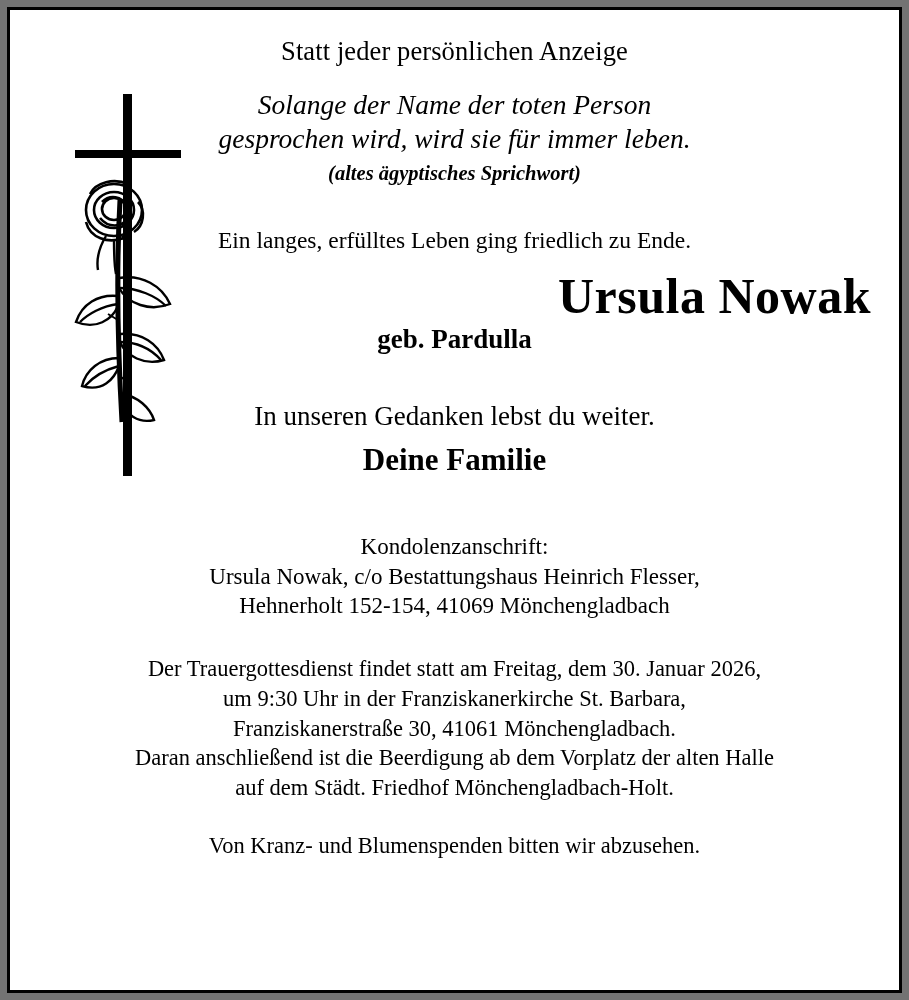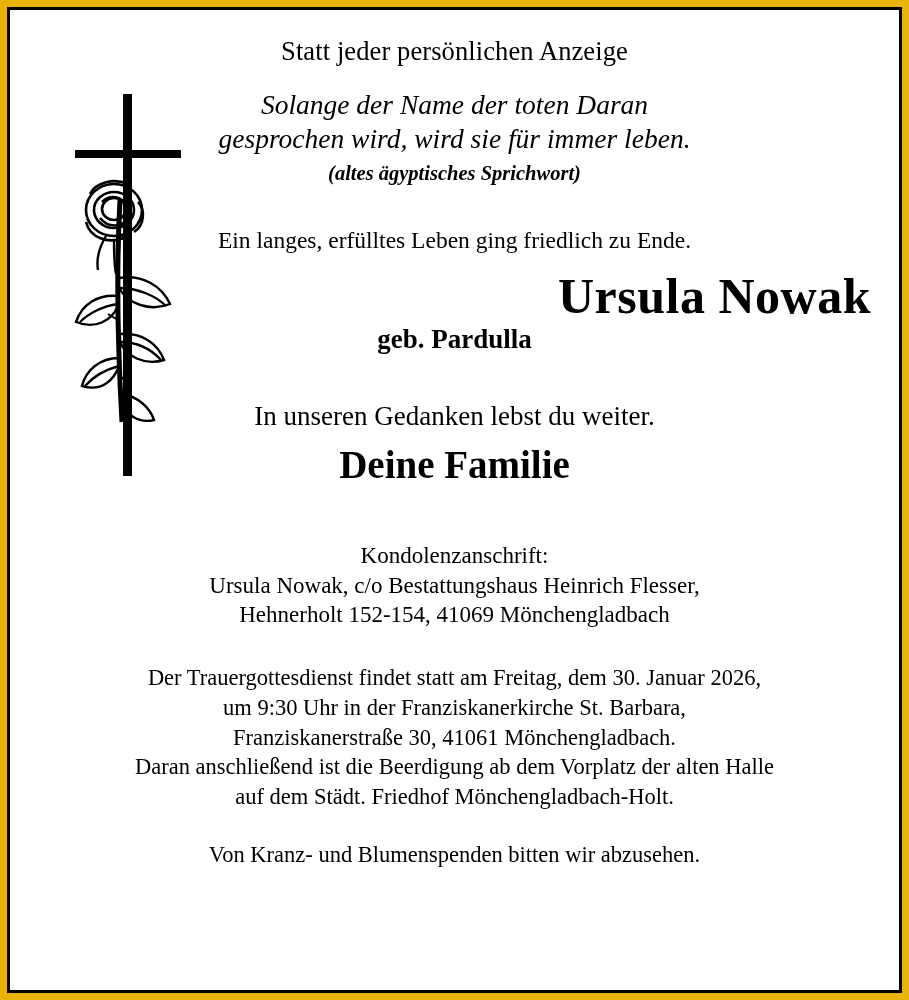--- a/index.html
+++ b/index.html
@@ -13,21 +13,21 @@
     font-family: "Liberation Serif", serif;
     color: #000000;
     overflow: hidden;
   }
   .obituary-frame {
     position: absolute;
     left: 0;
     top: 0;
     width: 909px;
     height: 1000px;
-    background: #eab308;
+    background: #737373;
     box-sizing: border-box;
     padding: 7px;
   }
   .obituary-card {
     position: relative;
     width: 100%;
     height: 100%;
     background: #ffffff;
     box-sizing: border-box;
     border: 3px solid #000000;
@@ -98,21 +98,21 @@
   }
   .dates .gap {
     display: inline-block;
     width: 56px;
   }
   .memory {
     font-size: 27px;
     margin: 46px 0 0 0;
   }
   .family {
-    font-size: 39px;
+    font-size: 31px;
     font-weight: bold;
     margin: 10px 0 0 0;
   }
   .condolence {
     font-size: 23px;
     line-height: 1.28;
     margin: 54px 0 0 0;
   }
   .service {
     font-size: 22.5px;
@@ -176,21 +176,21 @@
             <path d="M57 298 L 68 292"></path>
           </g>
         </svg>
       </div>
 
       <div class="content">
 
         <p class="line-statt">Statt jeder persönlichen Anzeige</p>
 
         <div class="quote">
-          <span class="blk">Solange der Name der toten Daran</span>
+          <span class="blk">Solange der Name der toten Person</span>
           <span class="blk">gesprochen wird, wird sie für immer leben.</span>
         </div>
         <p class="quote-source">(altes ägyptisches Sprichwort)</p>
 
         <p class="intro">Ein langes, erfülltes Leben ging friedlich zu Ende.</p>
 
         <h1 class="name">Ursula Nowak</h1>
         <p class="maiden">geb. Pardulla</p>
 
 

